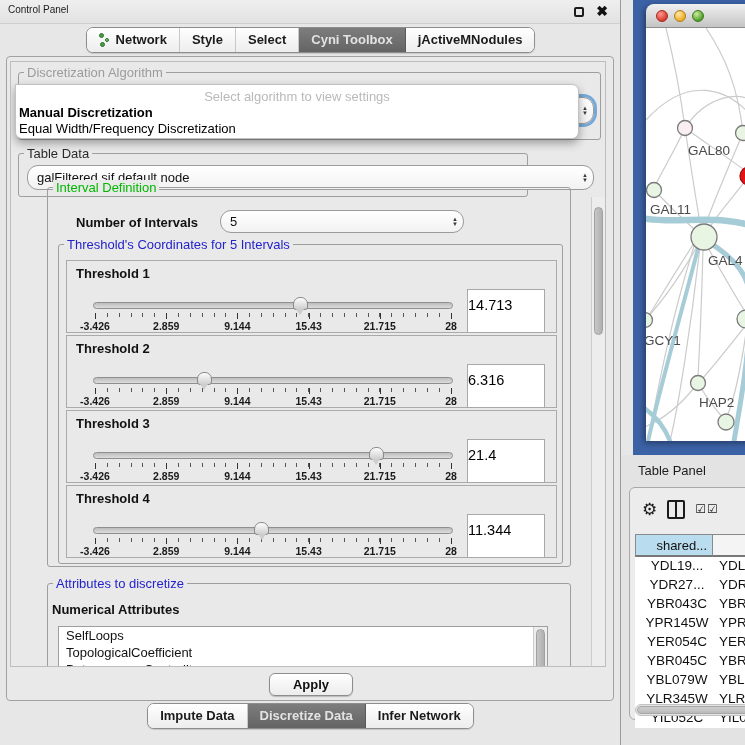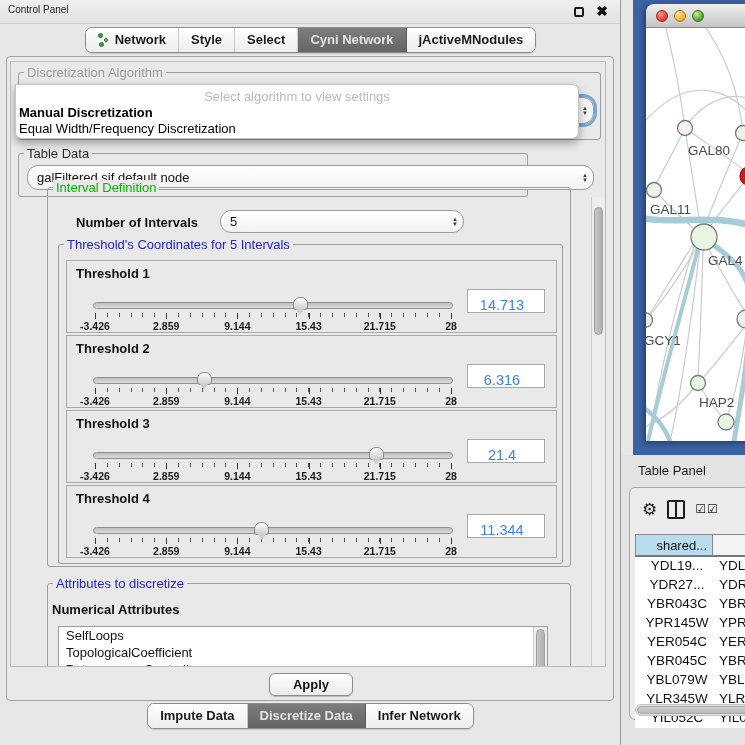--- a/index.html
+++ b/index.html
@@ -54,21 +54,21 @@
   .thr-row { position:absolute; left:7px; width:491px; height:73px; border:1px solid #aaa; background:#e9e9e9; }
   .thr-label { position:absolute; left:9px; top:5px; font-size:13px; font-weight:bold; color:#111; }
   .thr-track { position:absolute; left:26px; top:41px; width:360px; height:7px; border-radius:4px; border:1px solid #8f8f8f; background:linear-gradient(#bdbdbd,#dcdcdc); }
   .thr-handle { position:absolute; top:-6px; width:15px; height:13px; margin-left:-8px; background:linear-gradient(#fdfdfd,#cfcfcf); border:1px solid #8a8a8a; border-radius:7px 7px 3px 3px; z-index:2; }
   .thr-handle:after { content:""; position:absolute; left:2.5px; top:11px; width:0; height:0; border-left:4px solid transparent; border-right:4px solid transparent; border-top:6px solid #cdcdcd; }
   .thr-ticks { position:absolute; left:28px; top:52px; width:356px; height:6px;
      background:repeating-linear-gradient(to right,#555 0 1px,transparent 1px 11.85px); background-size:100% 4px; background-repeat:no-repeat; }
   .thr-ticks .major { position:absolute; top:0; width:1px; height:6px; background:#333; }
   .thr-scale { position:absolute; left:28px; top:59px; width:356px; height:12px; }
   .thr-scale .ticklabel { position:absolute; transform:translateX(-50%); font-size:10.5px; font-weight:bold; color:#1a1a1a; white-space:nowrap; }
-  .thr-value { position:absolute; left:400px; top:28px; width:78px; height:24px; background:#fff; border:1px solid #a8a8a8; font-size:14.5px; color:#3b82f6; text-align:center; padding:7px 8px 0 0; }
+  .thr-value { position:absolute; left:400px; top:28px; width:78px; height:44px; background:#fff; border:1px solid #a8a8a8; font-size:14.5px; color:#000000; text-align:left; padding:7px 8px 0 0; }
 
   
   .numlist { position:absolute; left:10px; top:42px; width:490px; height:95px; background:#fff; border:1px solid #9e9e9e; overflow:hidden; }
   .numlist .item { font-size:13px; color:#111; padding:1px 0 1px 7px; white-space:nowrap; }
   .vsb { position:absolute; background:#ededed; border-left:1px solid #cdcdcd; }
   .vsb .thumb { position:absolute; left:2px; width:9px; border-radius:5px; background:linear-gradient(90deg,#c6c6c6,#b0b0b0); border:1px solid #a0a0a0; }
 
   .apply-btn { position:absolute; left:262px; top:616px; width:84px; height:23px; background:linear-gradient(#ffffff,#ececec); border:1px solid #8d8d8d; border-radius:6px; font-size:13px; font-weight:bold; color:#111; text-align:center; padding-top:3px; box-shadow:0 1px 1px rgba(0,0,0,.2); }
   .bottom-tabbar { position:absolute; top:703px; left:0; width:621px; display:flex; justify-content:center; }
 
@@ -126,21 +126,21 @@
             </span>
           <span>Network</span>
         </div>
         <div class="tab">
             <span>Style</span>
           </div>
         <div class="tab">
             <span>Select</span>
           </div>
         <div class="tab sel">
-            <span>Cyni Network</span>
+            <span>Cyni Toolbox</span>
           </div>
         <div class="tab">
             <span>jActiveMNodules</span>
           </div>
       </div>
     </div>
 
     <div class="cp-outer">
       <div class="cp-scroll">
 

